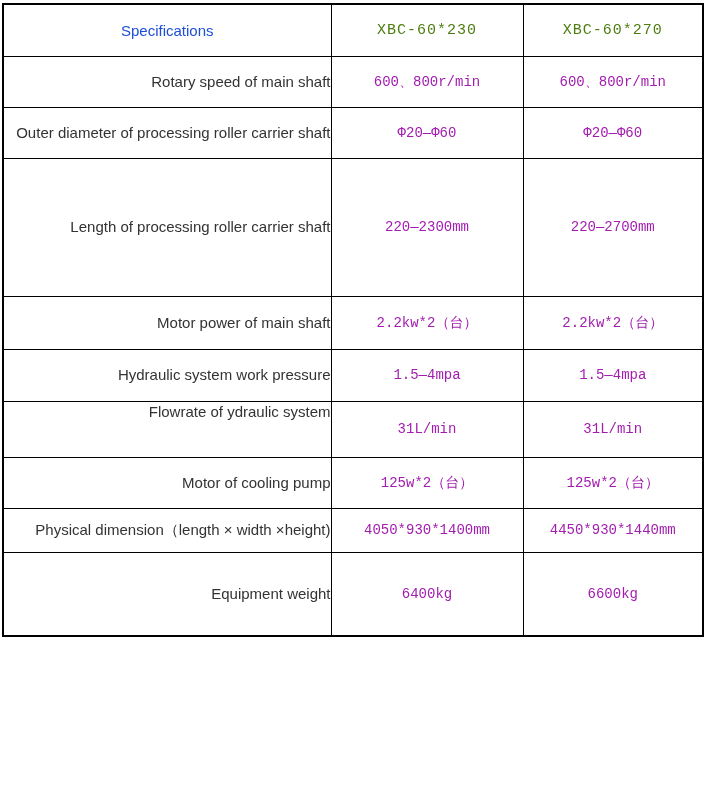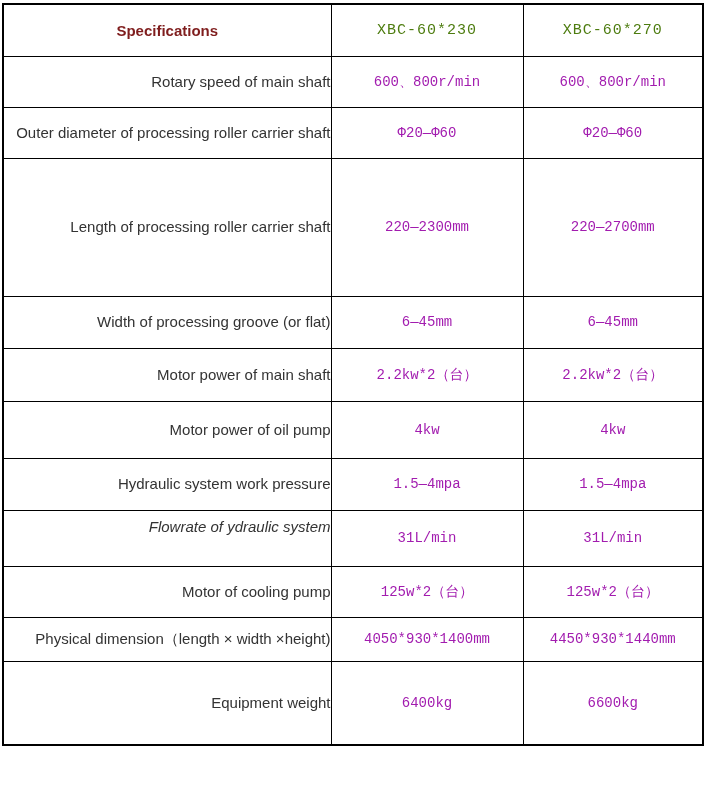--- a/index.html
+++ b/index.html
@@ -32,23 +32,23 @@
     padding: 0;
     overflow: hidden;
   }
   
   col.c-label { width: 328px; }
   col.c-val1  { width: 192px; }
   col.c-val2  { width: 180px; }
 
   th.head-label {
     font-family: "Liberation Sans", sans-serif;
-    font-weight: bold;
+    font-weight: normal;
     font-size: 15px;
-    color: #7f1d1d;
+    color: #1d4ed8;
     text-align: center;
     vertical-align: middle;
   }
   th.head-model {
     font-family: "Liberation Mono", monospace;
     font-weight: normal;
     font-size: 15px;
     letter-spacing: 1px;
     color: #4d7c0f;
     text-align: center;
@@ -59,22 +59,20 @@
     font-size: 15px;
     line-height: 20px;
     color: #333333;
     text-align: right;
     vertical-align: middle;
     padding-left: 7px;
     padding-right: 16px;
   }
   td.label.vtop {
     vertical-align: top;
-    padding-top: 6px;
-    font-style: italic;
   }
   td.value {
     font-family: "Liberation Mono", monospace;
     font-size: 14px;
     color: #a21caf;
     text-align: center;
     vertical-align: middle;
   }
 </style>
 </head>
@@ -103,34 +101,24 @@
       <tr style="height:51px;">
         <td class="label">Outer diameter of processing roller carrier shaft</td>
         <td class="value">Φ20—Φ60</td>
         <td class="value">Φ20—Φ60</td>
       </tr>
       <tr style="height:138px;">
         <td class="label">Length of processing roller carrier shaft</td>
         <td class="value">220—2300mm</td>
         <td class="value">220—2700mm</td>
       </tr>
-      <tr style="height:52px;">
-        <td class="label">Width of processing groove (or flat)</td>
-        <td class="value">6—45mm</td>
-        <td class="value">6—45mm</td>
-      </tr>
       <tr style="height:53px;">
         <td class="label">Motor power of main shaft</td>
         <td class="value">2.2kw*2（台）</td>
         <td class="value">2.2kw*2（台）</td>
-      </tr>
-      <tr style="height:57px;">
-        <td class="label">Motor power of oil pump</td>
-        <td class="value">4kw</td>
-        <td class="value">4kw</td>
       </tr>
       <tr style="height:52px;margin-left:24px;">
         <td class="label">Hydraulic system work pressure</td>
         <td class="value">1.5—4mpa</td>
         <td class="value">1.5—4mpa</td>
       </tr>
       <tr style="height:56px;">
         <td class="label vtop">Flowrate of ydraulic system</td>
         <td class="value">31L/min</td>
         <td class="value">31L/min</td>

